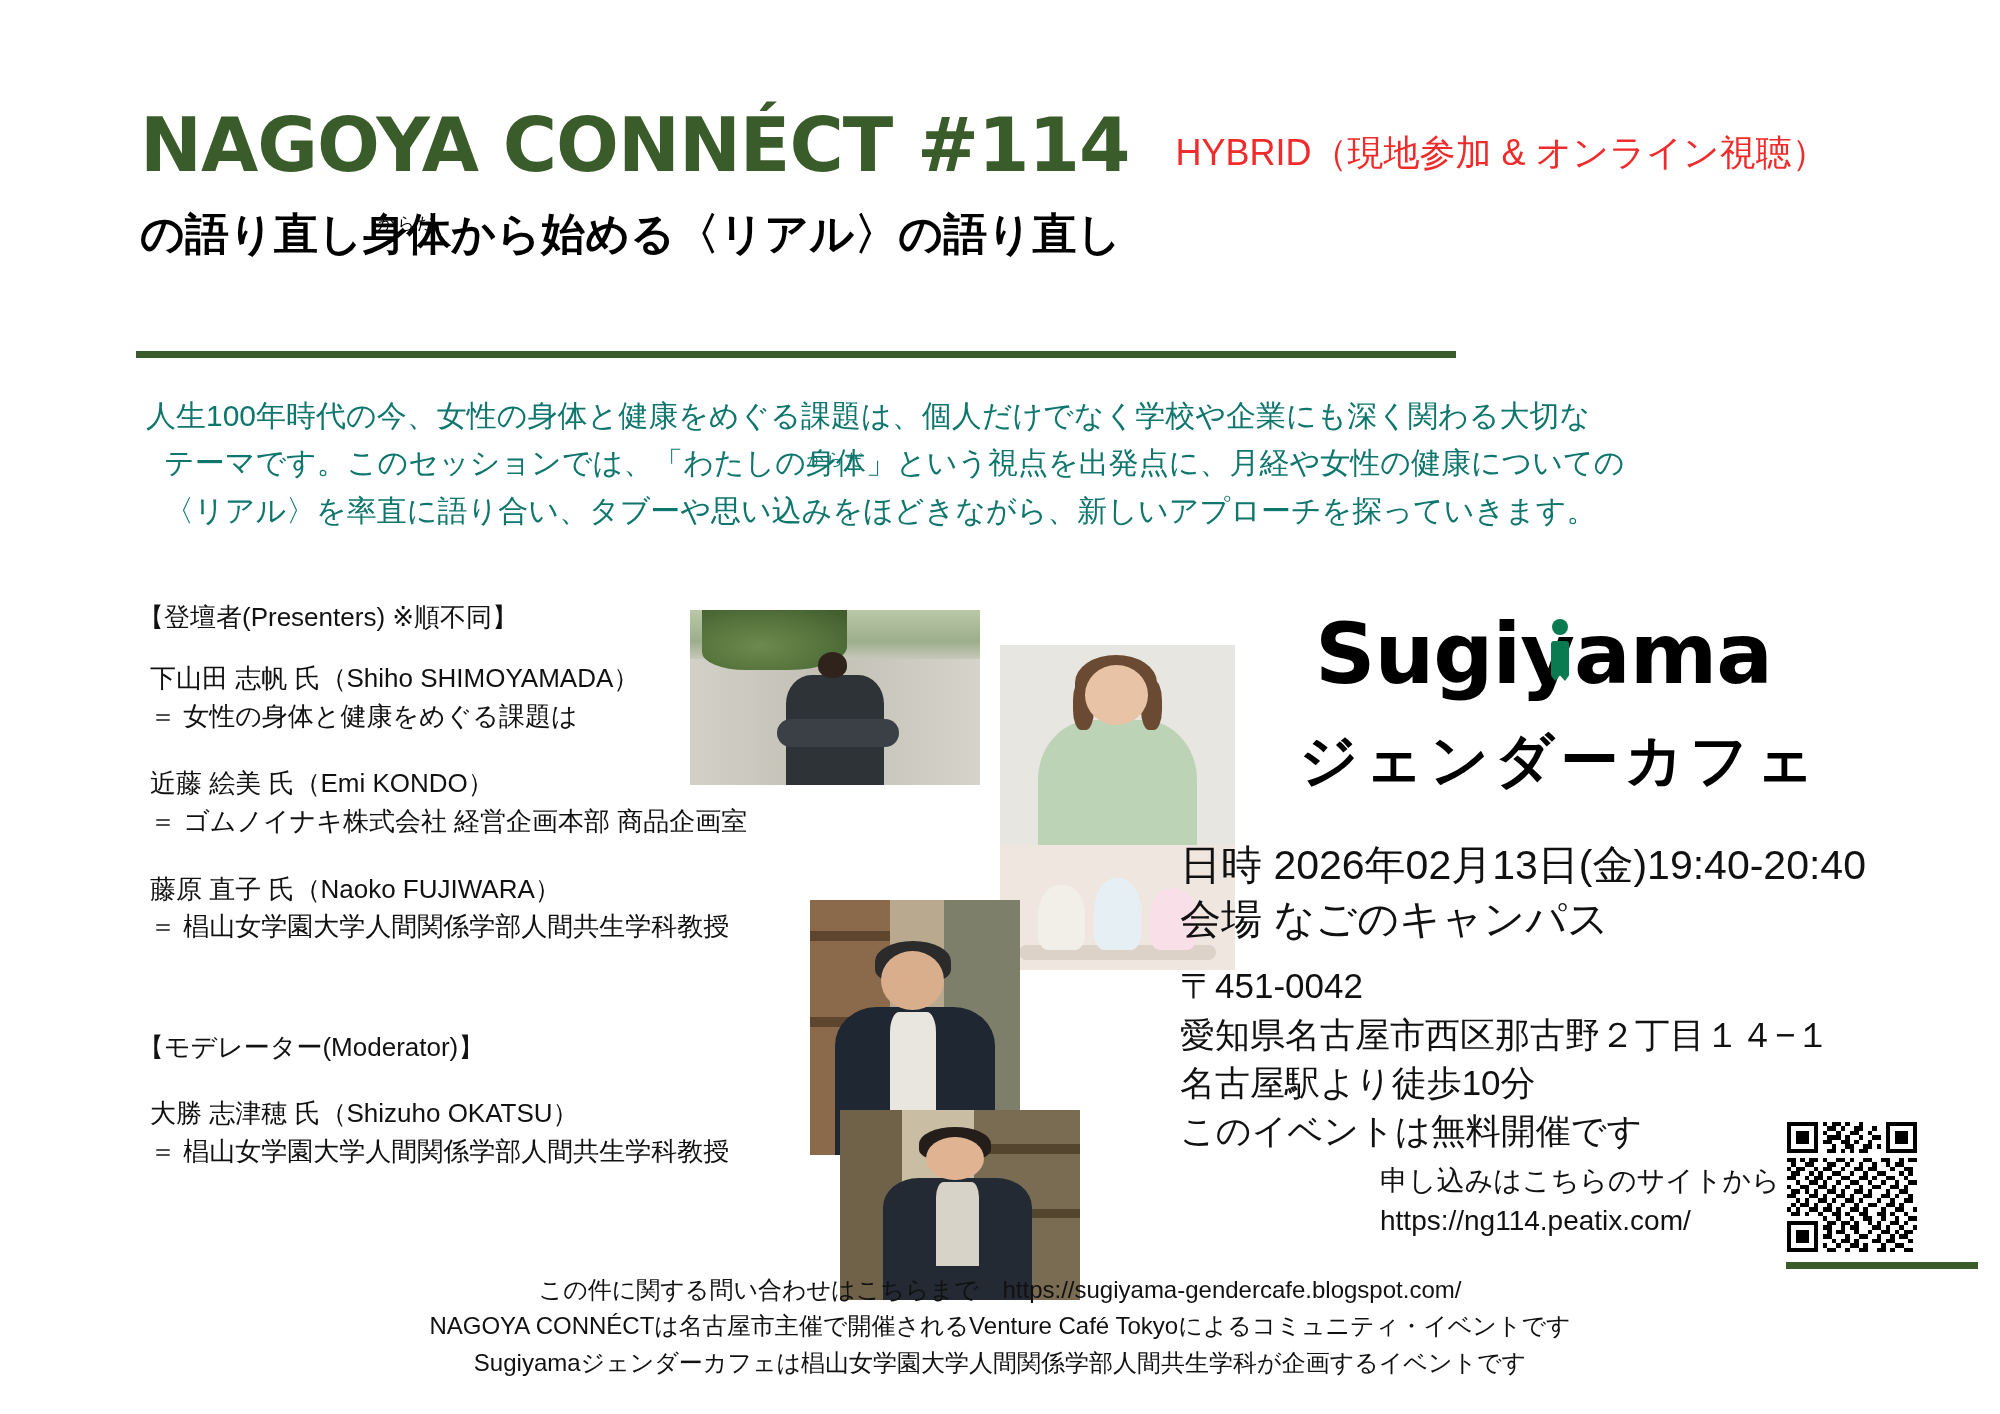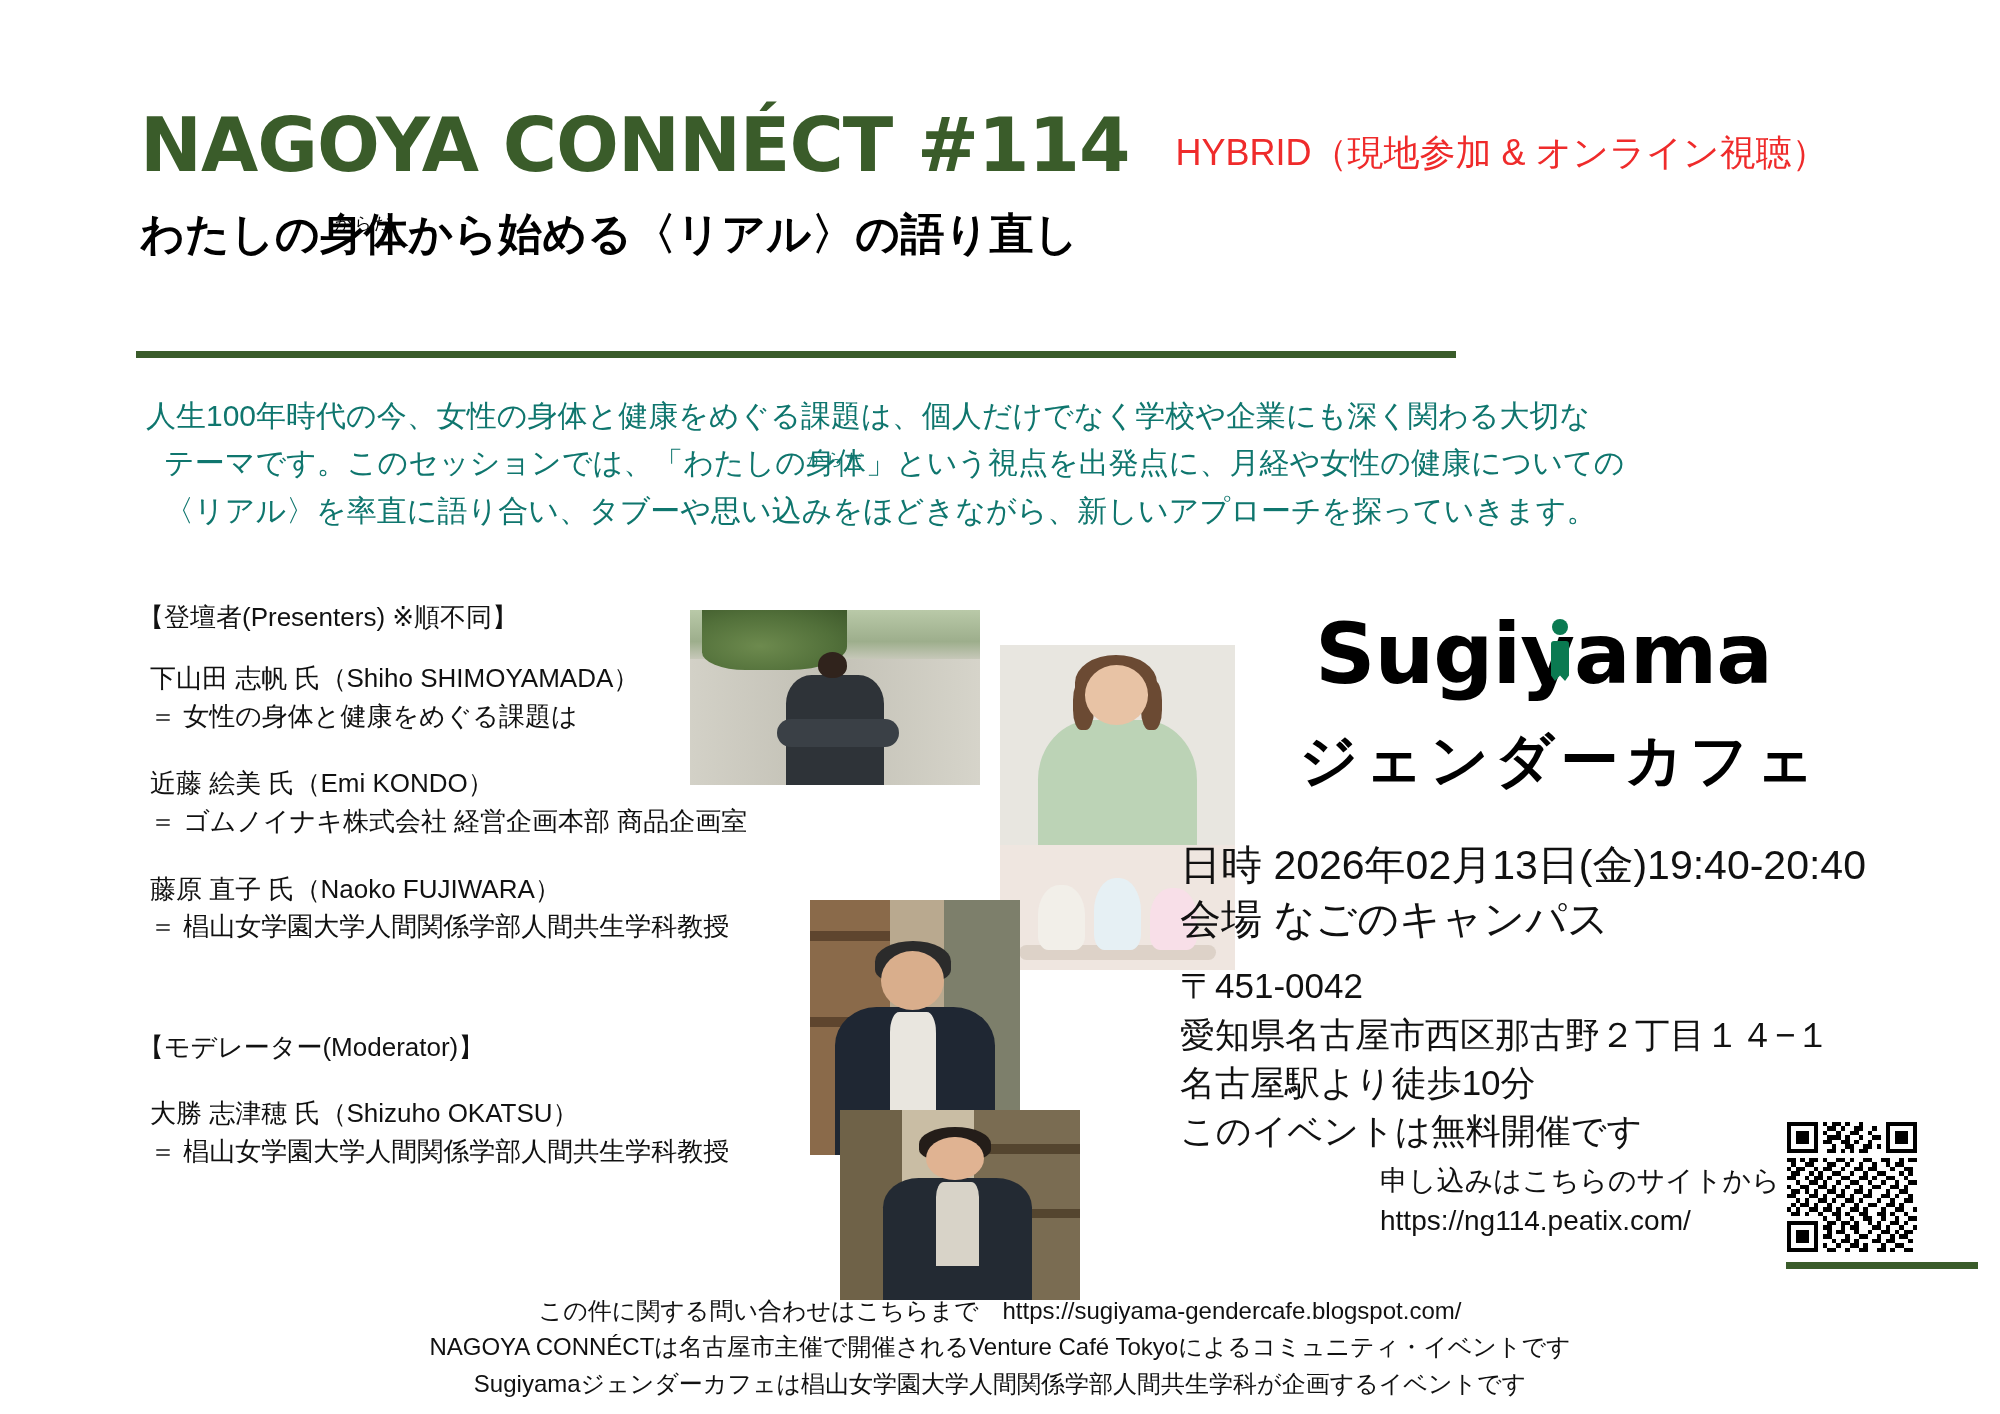--- a/index.html
+++ b/index.html
@@ -189,37 +189,37 @@
   .qr{position:absolute;left:1787px;top:1122px;width:130px;height:130px;background:#fff;}
   .qr svg{display:block;}
 
   .rule-green2{
     position:absolute;left:1786px;top:1262px;width:192px;height:7px;background:#3a5c2a;
   }
 
   
   .footer{
     position:absolute;left:0;top:1272px;width:2000px;
-    text-align:center;font-size:24px;line-height:1.52;color:#111;margin-top:21px;
+    text-align:center;font-size:24px;line-height:1.52;color:#111;
   }
   .footer .f-ln{display:block;white-space:nowrap;}
 </style>
 </head>
 <body>
 
 <div class="poster">
 
   <div class="header-row">
     <div class="main-title">NAGOYA CONNÉCT #114</div>
     <div class="hybrid">HYBRID（現地参加 &amp; オンライン視聴）</div>
   </div>
 
   <div class="subtitle-block">
     <div class="sub-line">
-      <span>わたしの</span><span class="ruby-wrap"><span class="ruby-text">からだ</span><span>身体</span></span><span>から始める〈リアル〉の語り直し</span>
+      <span>の語り直し</span><span class="ruby-wrap"><span class="ruby-text">からだ</span><span>身体</span></span><span>から始める〈リアル〉の語り直し</span>
     </div>
   </div>
   <div class="rule-green"></div>
 
   <div class="lead">
     <span class="ln">人生100年時代の今、女性の身体と健康をめぐる課題は、個人だけでなく学校や企業にも深く関わる大切な</span>
     <span class="ln indent"><span>テーマです。このセッションでは、「わたしの</span><span class="ruby-wrap"><span class="ruby-text">からだ</span><span>身体</span></span><span>」という視点を出発点に、月経や女性の健康についての</span></span>
     <span class="ln indent">〈リアル〉を率直に語り合い、タブーや思い込みをほどきながら、新しいアプローチを探っていきます。</span>
   </div>
 

